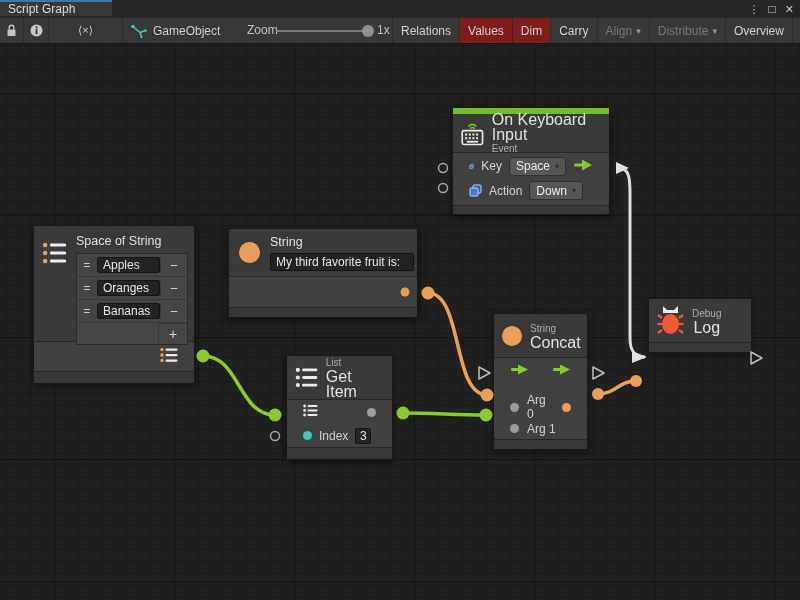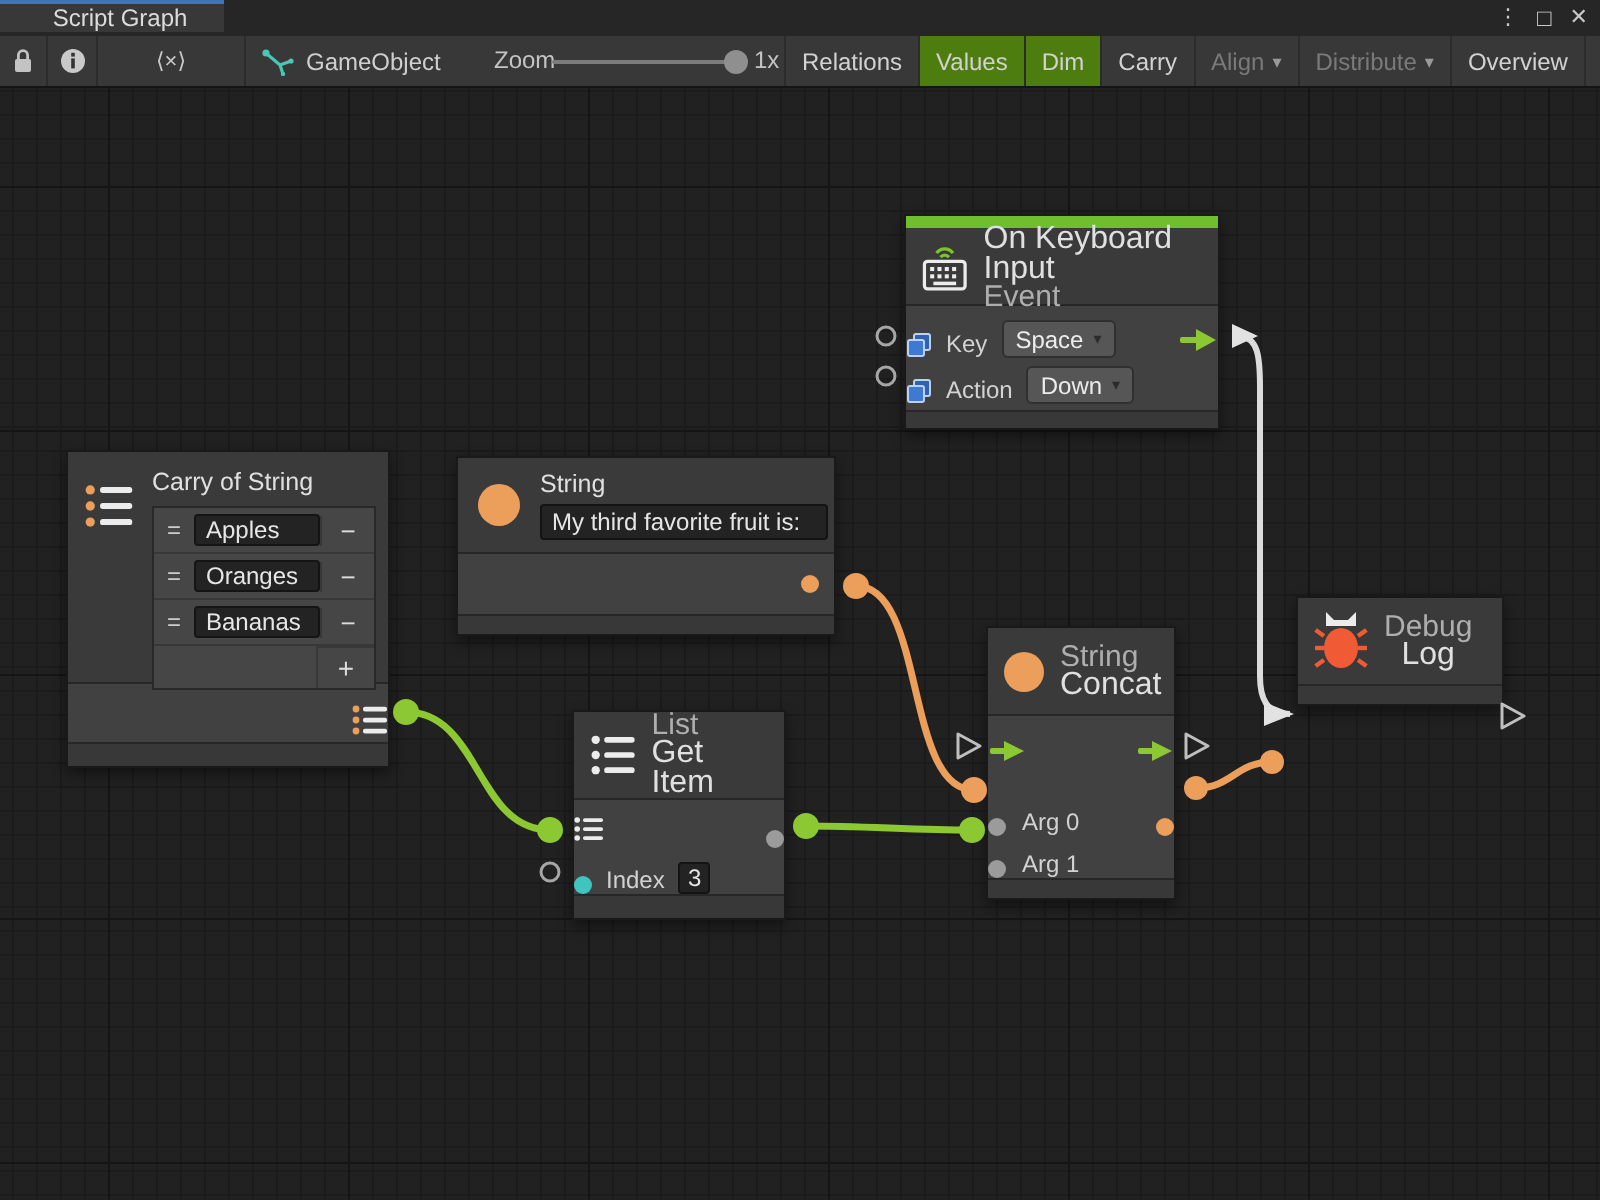--- a/index.html
+++ b/index.html
@@ -3,65 +3,65 @@
 <meta charset="utf-8">
 <style>
   html,body{margin:0;padding:0;background:#161616;}
   body{width:800px;height:600px;overflow:hidden;font-family:"Liberation Sans",sans-serif;
        -webkit-font-smoothing:antialiased;position:relative;user-select:none;}
 
   
   .tabbar{position:absolute;left:0;top:0;width:800px;height:18px;background:#262626;}
   .tab{position:absolute;left:0;top:0;width:112px;height:16px;background:#383838;
        border-top:2px solid #3C78B9;color:#dcdcdc;font-size:12px;line-height:15px;
-       padding-left:8px;box-sizing:border-box;text-align:center;}
+       padding-left:8px;box-sizing:border-box;}
   .winctrl{position:absolute;top:0;height:18px;display:flex;align-items:center;gap:9px;right:6px;color:#c9c9c9;}
   .winctrl span{font-size:11px;line-height:18px;cursor:default;}
   .winctrl .sq{font-size:12px;}
 
   
   .toolbar{position:absolute;left:0;top:18px;width:800px;height:26px;background:#383838;
            border-bottom:1px solid #141414;box-sizing:border-box;color:#cfcfcf;font-size:12px;}
   .tb-left{position:absolute;left:0;top:0;height:25px;display:flex;}
   .tb-btn{height:25px;display:flex;align-items:center;justify-content:center;
           border-right:1px solid #2b2b2b;box-sizing:border-box;color:#c9c9c9;}
   .go-wrap{position:absolute;left:130px;top:0;height:25px;display:flex;align-items:center;gap:6px;}
   .zoom-label{position:absolute;left:247px;top:0;height:25px;line-height:25px;color:#c4c4c4;}
   .slider{position:absolute;left:276px;top:0;width:92px;height:25px;}
   .slider .track{position:absolute;left:0;right:0;top:12px;height:2px;background:#7c7c7c;border-radius:1px;}
   .slider .handle{position:absolute;right:-6px;top:7px;width:12px;height:12px;border-radius:50%;background:#8f8f8f;}
   .zoom-val{position:absolute;left:377px;top:0;height:25px;line-height:25px;color:#c4c4c4;}
   .tb-right{position:absolute;left:392px;right:0;top:0;height:25px;display:flex;overflow:hidden;}
   .tb-tog{height:25px;padding:0 8px;display:flex;align-items:center;gap:4px;white-space:nowrap;
           border-left:1px solid #2b2b2b;box-sizing:border-box;color:#d2d2d2;}
-  .tb-tog.active{background:#4d7c0f;}
+  .tb-tog.active{background:#7f1d1d;}
   .tb-tog.disabled{color:#7a7a7a;}
   .caret{font-size:9px;color:#9a9a9a;}
 
   
   .canvas{position:absolute;left:0;top:44px;width:800px;height:556px;background-color:#212121;
     background-image:
       linear-gradient(to right,#151515 1px,transparent 1px),
       linear-gradient(to bottom,#151515 1px,transparent 1px),
       linear-gradient(to right,#1b1b1b 1px,transparent 1px),
       linear-gradient(to bottom,#1b1b1b 1px,transparent 1px);
     background-size:120px 122px,120px 122px,12px 12px,12px 12px;
     background-position:54px 49px,54px 49px,6px 1px,6px 1px;}
   .wires{position:absolute;left:0;top:0;pointer-events:none;z-index:5;}
 
   
   .node{position:absolute;background:#3a3a3a;border:1px solid #191919;box-sizing:border-box;
         box-shadow:0 3px 7px rgba(0,0,0,.45);z-index:2;}
   .event-bar{height:6px;background:#6FBE2E;}
   .nhead{display:flex;align-items:center;padding:4px 8px;box-sizing:border-box;}
   .nhead .ttl{color:#e0e0e0;font-size:16px;line-height:15px;}
-  .nhead .sub{color:#aeaeae;font-size:15px;line-height:13px;}
+  .nhead .sub{color:#aeaeae;font-size:10px;line-height:13px;}
   .nbody{background:#414141;border-top:1px solid #272727;}
   .nfoot{background:#383838;border-top:1px solid #272727;}
-  .prow{display:flex;align-items:flex-end;padding:0 0;color:#d2d2d2;font-size:12px;box-sizing:border-box;}
+  .prow{display:flex;align-items:center;padding:0 16px;color:#d2d2d2;font-size:12px;box-sizing:border-box;}
   .dot{width:9px;height:9px;border-radius:50%;display:inline-block;flex:none;}
   .dot.gray{background:#9b9b9b;}
   .dot.orange{background:#EC9E5B;}
   .dot.teal{background:#3FC4C0;}
   .dd{display:inline-flex;align-items:center;gap:5px;background:#565656;border:1px solid #303030;
       border-radius:3px;padding:0 6px;height:17px;color:#ececec;font-size:12px;}
   .dd .caret{color:#2c2c2c;font-size:8px;}
   .field{background:#232323;border:1px solid #141414;border-radius:2px;color:#e6e6e6;
          font-size:12px;padding:0 5px;height:17px;line-height:17px;box-sizing:border-box;}
 
@@ -250,21 +250,21 @@
     <div class="nhead" style="height:115px;align-items:flex-start;padding:6px 6px 0 8px;gap:9px;">
       <svg width="28" height="26" viewBox="0 0 28 26" style="margin-top:8px">
         <circle cx="3.5" cy="4" r="2.6" fill="#EC9E5B"></circle>
           <circle cx="3.5" cy="13" r="2.6" fill="#EC9E5B"></circle>
           <circle cx="3.5" cy="22" r="2.6" fill="#EC9E5B"></circle>
         <rect x="9" y="2.3" width="18" height="3.4" rx="1.5" fill="#ececec"></rect>
         <rect x="9" y="11.3" width="18" height="3.4" rx="1.5" fill="#ececec"></rect>
         <rect x="9" y="20.3" width="18" height="3.4" rx="1.5" fill="#ececec"></rect>
       </svg>
       <div>
-        <div class="ttl" style="font-size:12.5px;margin:2px 0 4px 0;">Carry of String</div>
+        <div class="ttl" style="font-size:12.5px;margin:2px 0 4px 0;">Space of String</div>
         <div class="ledit">
           <div class="lrow">
             <span class="lhandle">=</span>
             <span class="field">Apples</span>
             <span class="lminus">−</span>
           </div>
           <div class="lrow">
             <span class="lhandle">=</span>
             <span class="field">Oranges</span>
             <span class="lminus">−</span>

